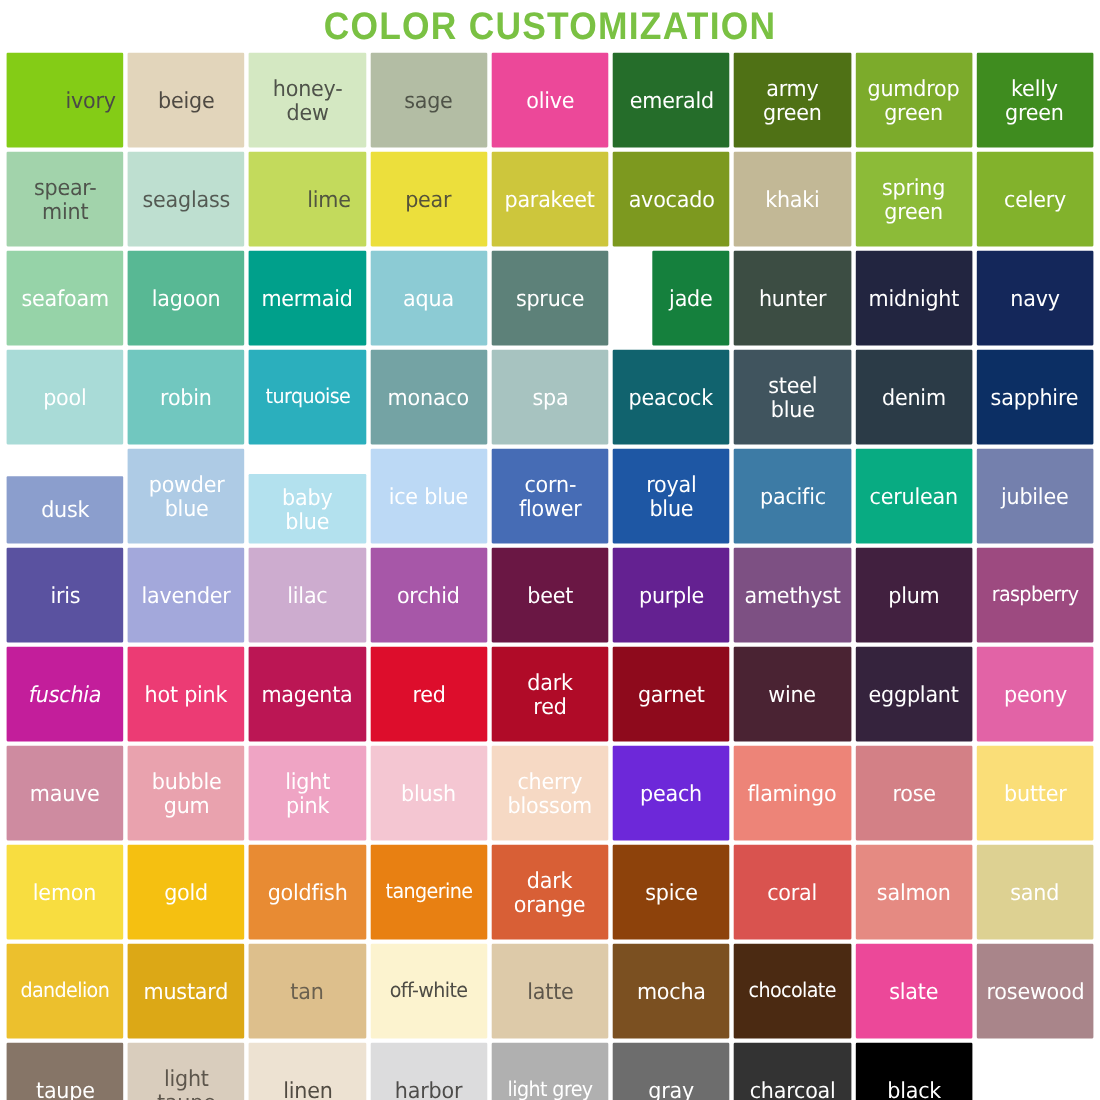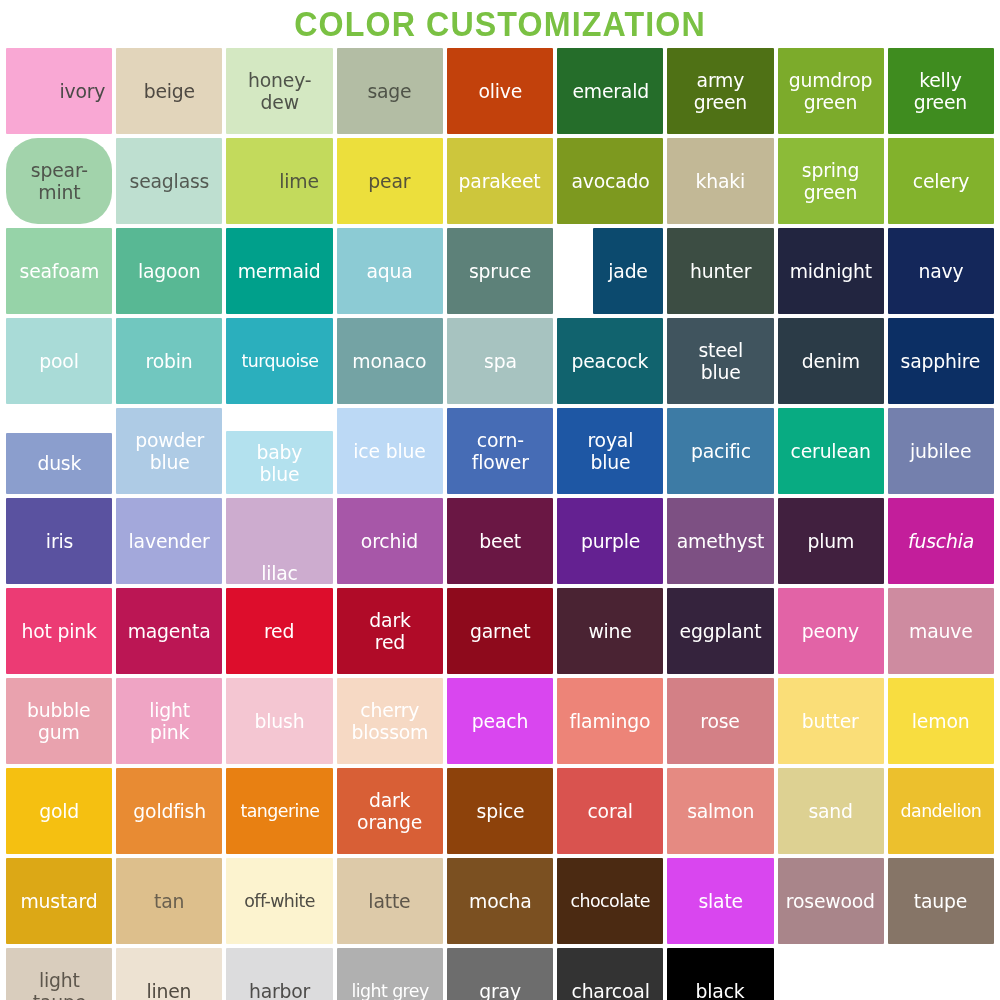--- a/index.html
+++ b/index.html
@@ -70,52 +70,52 @@
     font-size: 18.5px;
     letter-spacing: -0.6px;
   }
 </style>
 </head>
 <body>
 
 <div id="page" style="background: rgb(255, 255, 255);">
   <div id="title" style="color: rgb(122, 193, 67);">COLOR CUSTOMIZATION</div>
   <div id="grid">
-      <div class="swatch" title="ivory" style="background: #f9a8d4; padding-left: 46px;">
+      <div class="swatch" title="ivory" style="background: #84cc16; padding-left: 46px;">
         <span class="label" style="color: rgb(74, 74, 71);">ivory</span>
       </div>
       <div class="swatch" title="beige" style="background: rgb(226, 213, 187);">
         <span class="label" style="color: rgb(79, 74, 67);">beige</span>
       </div>
       <div class="swatch two-line" title="honey-dew" style="background: rgb(212, 232, 194);">
         <span class="label" style="color: rgb(79, 83, 74);">honey-
 dew</span>
       </div>
       <div class="swatch" title="sage" style="background: rgb(179, 189, 164);">
         <span class="label" style="color: rgb(79, 83, 72);">sage</span>
       </div>
-      <div class="swatch" title="olive" style="background: #c2410c;">
+      <div class="swatch" title="olive" style="background: #ec4899;">
         <span class="label" style="color: rgb(255, 255, 255);">olive</span>
       </div>
       <div class="swatch" title="emerald" style="background: rgb(37, 109, 42);">
         <span class="label" style="color: rgb(255, 255, 255);">emerald</span>
       </div>
       <div class="swatch two-line" title="army green" style="background: rgb(79, 113, 21);">
         <span class="label" style="color: rgb(255, 255, 255);">army
 green</span>
       </div>
       <div class="swatch two-line" title="gumdrop green" style="background: rgb(124, 171, 43);">
         <span class="label" style="color: rgb(255, 255, 255);">gumdrop
 green</span>
       </div>
       <div class="swatch two-line" title="kelly green" style="background: rgb(63, 140, 31);">
         <span class="label" style="color: rgb(255, 255, 255);">kelly
 green</span>
       </div>
-      <div class="swatch two-line" title="spear-mint" style="background: rgb(162, 211, 171); border-radius: 32px;">
+      <div class="swatch two-line" title="spear-mint" style="background: rgb(162, 211, 171);">
         <span class="label" style="color: rgb(79, 84, 76);">spear-
 mint</span>
       </div>
       <div class="swatch" title="seaglass" style="background: rgb(190, 223, 208);">
         <span class="label" style="color: rgb(84, 90, 83);">seaglass</span>
       </div>
       <div class="swatch" title="lime" style="background: rgb(195, 218, 92); padding-left: 40px;">
         <span class="label" style="color: rgb(81, 85, 64);">lime</span>
       </div>
       <div class="swatch" title="pear" style="background: rgb(236, 223, 60);">
@@ -145,21 +145,21 @@
       </div>
       <div class="swatch" title="mermaid" style="background: rgb(0, 160, 139);">
         <span class="label" style="color: rgb(255, 255, 255);">mermaid</span>
       </div>
       <div class="swatch" title="aqua" style="background: rgb(140, 203, 212);">
         <span class="label" style="color: rgb(255, 255, 255);">aqua</span>
       </div>
       <div class="swatch" title="spruce" style="background: rgb(93, 129, 121);">
         <span class="label" style="color: rgb(255, 255, 255);">spruce</span>
       </div>
-      <div class="swatch" title="jade" style="background: #0c4a6e; margin-left: 36px;">
+      <div class="swatch" title="jade" style="background: #15803d; margin-left: 36px;">
         <span class="label" style="color: rgb(255, 255, 255);">jade</span>
       </div>
       <div class="swatch" title="hunter" style="background: rgb(60, 77, 67);">
         <span class="label" style="color: rgb(255, 255, 255);">hunter</span>
       </div>
       <div class="swatch" title="midnight" style="background: rgb(34, 37, 64);">
         <span class="label" style="color: rgb(255, 255, 255);">midnight</span>
       </div>
       <div class="swatch" title="navy" style="background: rgb(20, 39, 90);">
         <span class="label" style="color: rgb(255, 255, 255);">navy</span>
@@ -222,37 +222,40 @@
       </div>
       <div class="swatch" title="jubilee" style="background: rgb(116, 128, 173);">
         <span class="label" style="color: rgb(255, 255, 255);">jubilee</span>
       </div>
       <div class="swatch" title="iris" style="background: rgb(90, 82, 160);">
         <span class="label" style="color: rgb(255, 255, 255);">iris</span>
       </div>
       <div class="swatch" title="lavender" style="background: rgb(163, 168, 219);">
         <span class="label" style="color: rgb(255, 255, 255);">lavender</span>
       </div>
-      <div class="swatch" title="lilac" style="background: rgb(205, 172, 207); align-items: flex-end;">
+      <div class="swatch" title="lilac" style="background: rgb(205, 172, 207);">
         <span class="label" style="color: rgb(255, 255, 255);">lilac</span>
       </div>
       <div class="swatch" title="orchid" style="background: rgb(167, 87, 168);">
         <span class="label" style="color: rgb(255, 255, 255);">orchid</span>
       </div>
       <div class="swatch" title="beet" style="background: rgb(106, 23, 68);">
         <span class="label" style="color: rgb(255, 255, 255);">beet</span>
       </div>
       <div class="swatch" title="purple" style="background: rgb(100, 33, 145);">
         <span class="label" style="color: rgb(255, 255, 255);">purple</span>
       </div>
       <div class="swatch" title="amethyst" style="background: rgb(125, 80, 131);">
         <span class="label" style="color: rgb(255, 255, 255);">amethyst</span>
       </div>
       <div class="swatch" title="plum" style="background: rgb(65, 32, 63);">
         <span class="label" style="color: rgb(255, 255, 255);">plum</span>
+      </div>
+      <div class="swatch tight" title="raspberry" style="background: rgb(157, 74, 128);">
+        <span class="label" style="color: rgb(255, 255, 255);">raspberry</span>
       </div>
       <div class="swatch" title="fuschia" style="background: rgb(195, 30, 155); font-style: italic;">
         <span class="label" style="color: rgb(255, 255, 255);">fuschia</span>
       </div>
       <div class="swatch" title="hot pink" style="background: rgb(236, 59, 116);">
         <span class="label" style="color: rgb(255, 255, 255);">hot pink</span>
       </div>
       <div class="swatch" title="magenta" style="background: rgb(187, 22, 84);">
         <span class="label" style="color: rgb(255, 255, 255);">magenta</span>
       </div>
@@ -286,21 +289,21 @@
         <span class="label" style="color: rgb(255, 255, 255);">light
 pink</span>
       </div>
       <div class="swatch" title="blush" style="background: rgb(244, 198, 210);">
         <span class="label" style="color: rgb(255, 255, 255);">blush</span>
       </div>
       <div class="swatch two-line" title="cherry blossom" style="background: rgb(246, 217, 196);">
         <span class="label" style="color: rgb(255, 255, 255);">cherry
 blossom</span>
       </div>
-      <div class="swatch" title="peach" style="background: #d946ef;">
+      <div class="swatch" title="peach" style="background: #6d28d9;">
         <span class="label" style="color: rgb(255, 255, 255);">peach</span>
       </div>
       <div class="swatch" title="flamingo" style="background: rgb(237, 132, 120);">
         <span class="label" style="color: rgb(255, 255, 255);">flamingo</span>
       </div>
       <div class="swatch" title="rose" style="background: rgb(211, 128, 134);">
         <span class="label" style="color: rgb(255, 255, 255);">rose</span>
       </div>
       <div class="swatch" title="butter" style="background: rgb(250, 222, 120);">
         <span class="label" style="color: rgb(255, 255, 255);">butter</span>
@@ -347,21 +350,21 @@
       </div>
       <div class="swatch" title="latte" style="background: rgb(221, 202, 169);">
         <span class="label" style="color: rgb(93, 86, 75);">latte</span>
       </div>
       <div class="swatch" title="mocha" style="background: rgb(123, 80, 33);">
         <span class="label" style="color: rgb(255, 255, 255);">mocha</span>
       </div>
       <div class="swatch tight" title="chocolate" style="background: rgb(75, 42, 18);">
         <span class="label" style="color: rgb(255, 255, 255);">chocolate</span>
       </div>
-      <div class="swatch" title="slate" style="background: #d946ef;">
+      <div class="swatch" title="slate" style="background: #ec4899;">
         <span class="label" style="color: rgb(255, 255, 255);">slate</span>
       </div>
       <div class="swatch" title="rosewood" style="background: rgb(169, 133, 138);">
         <span class="label" style="color: rgb(255, 255, 255);">rosewood</span>
       </div>
       <div class="swatch" title="taupe" style="background: rgb(134, 117, 103);">
         <span class="label" style="color: rgb(255, 255, 255);">taupe</span>
       </div>
       <div class="swatch two-line" title="light taupe" style="background: rgb(217, 205, 189);">
         <span class="label" style="color: rgb(93, 86, 76);">light

